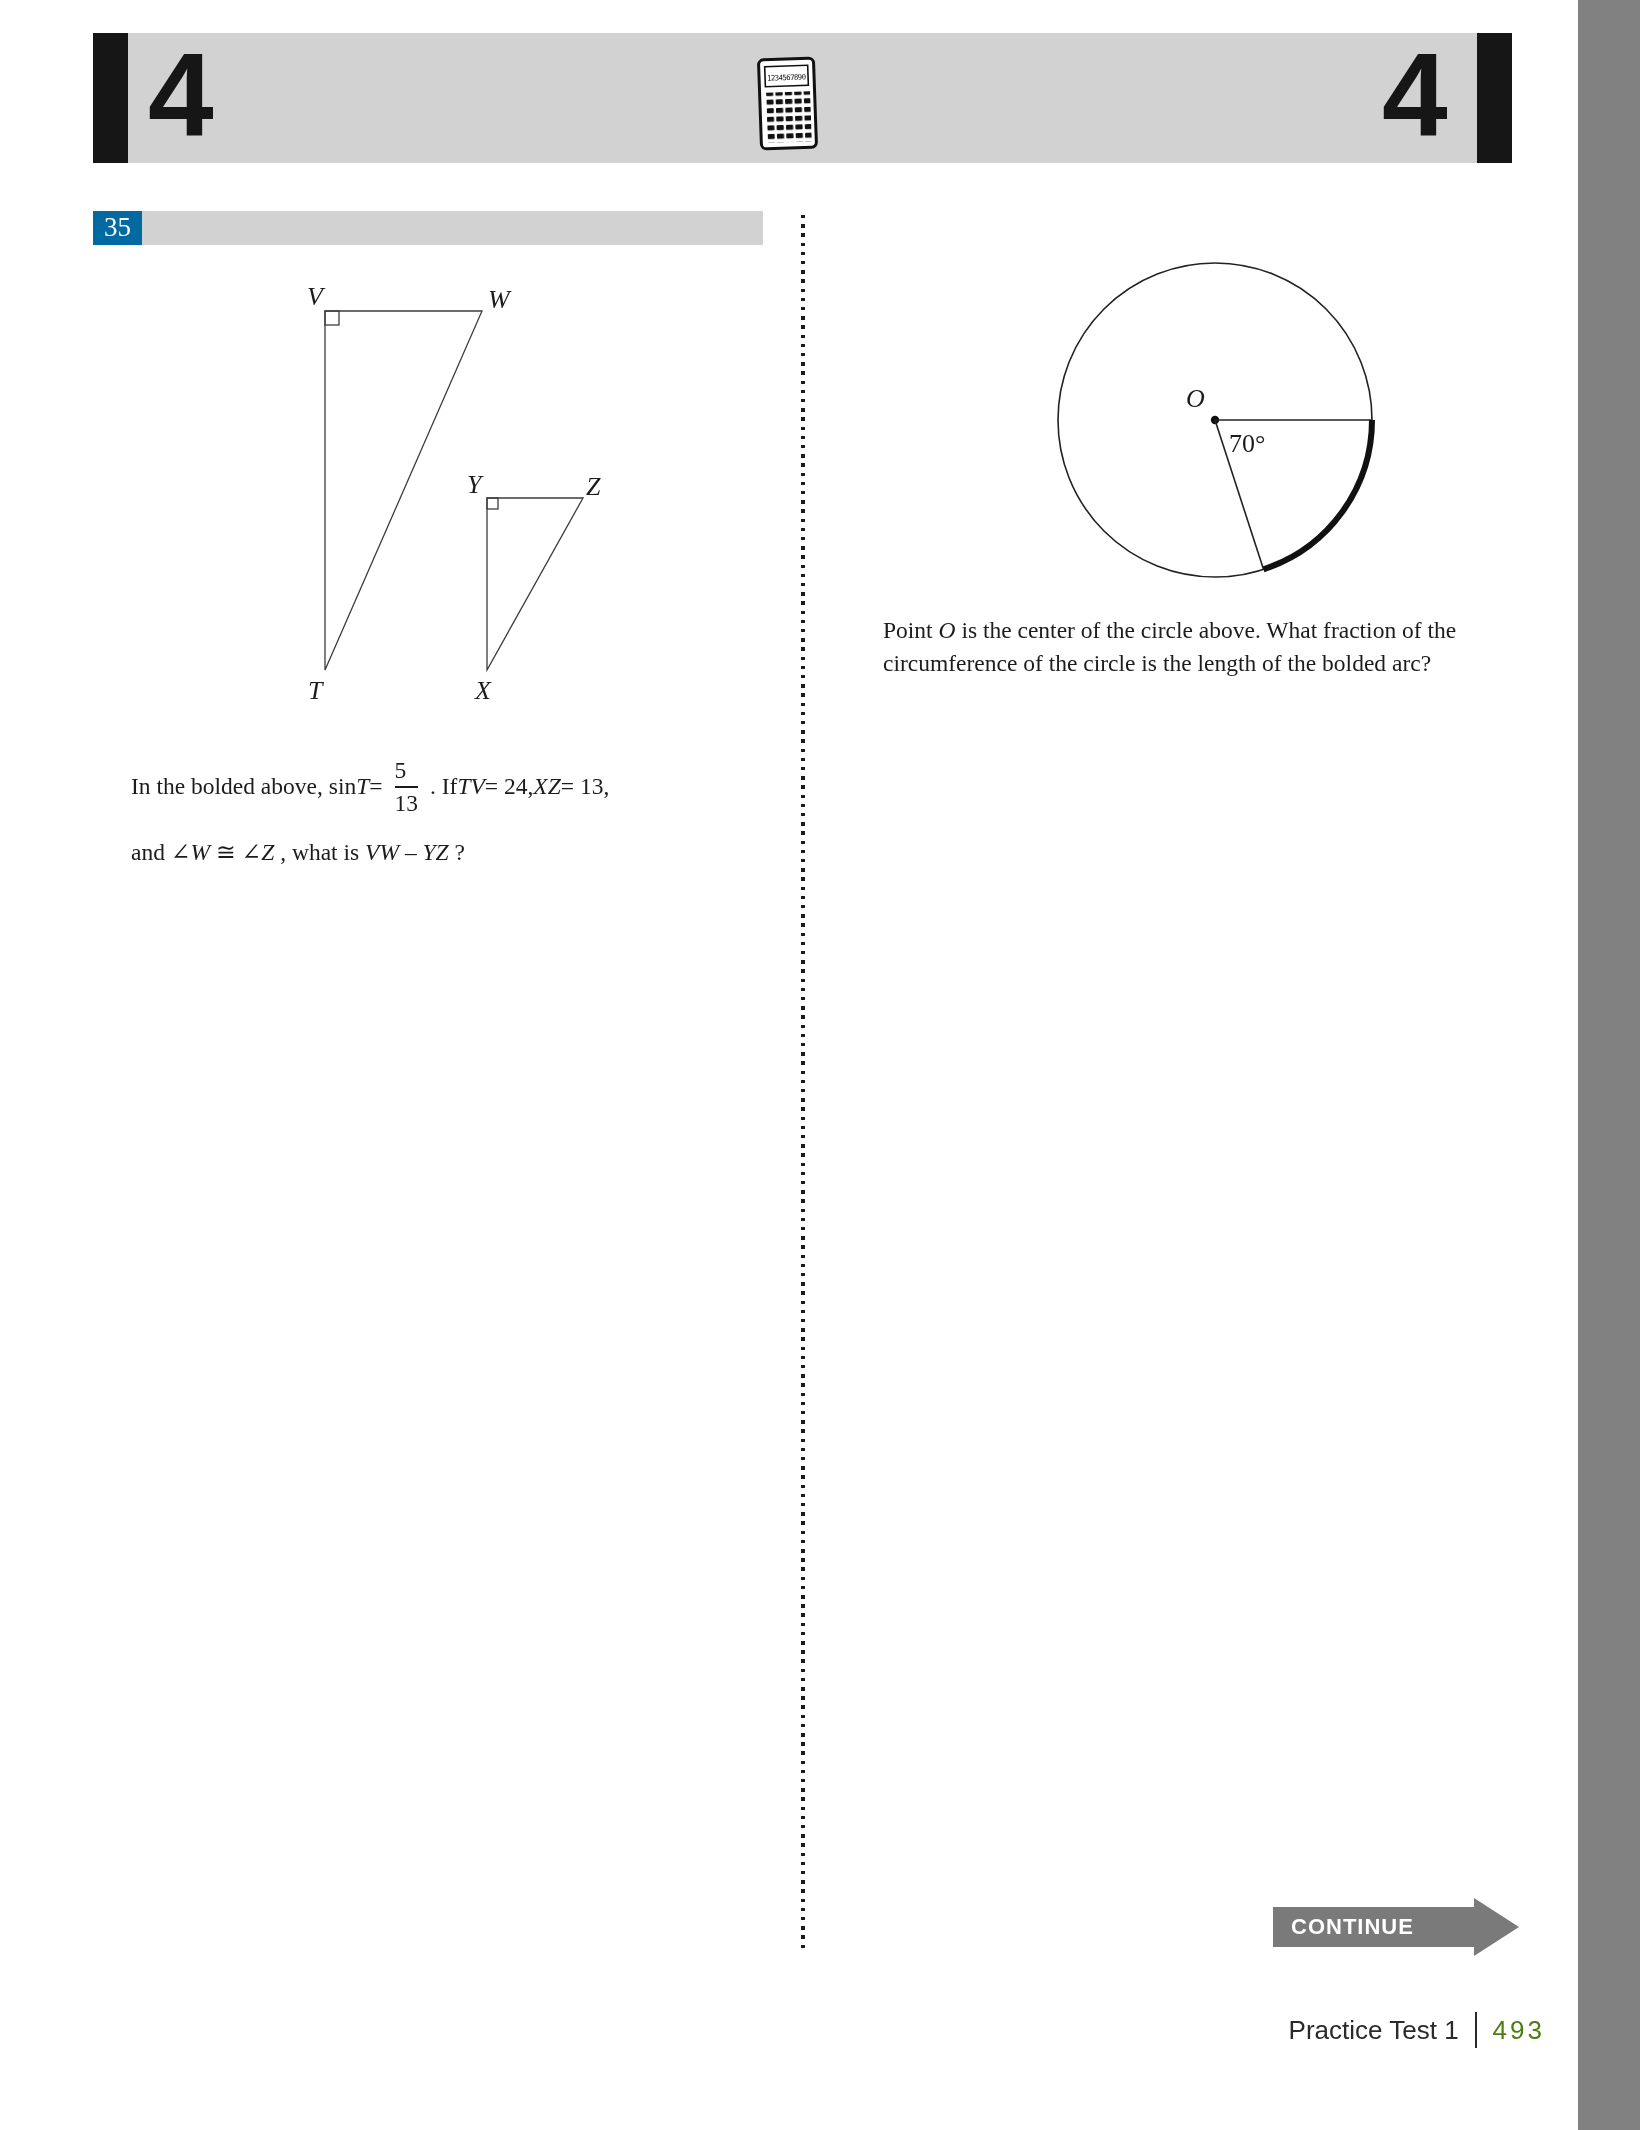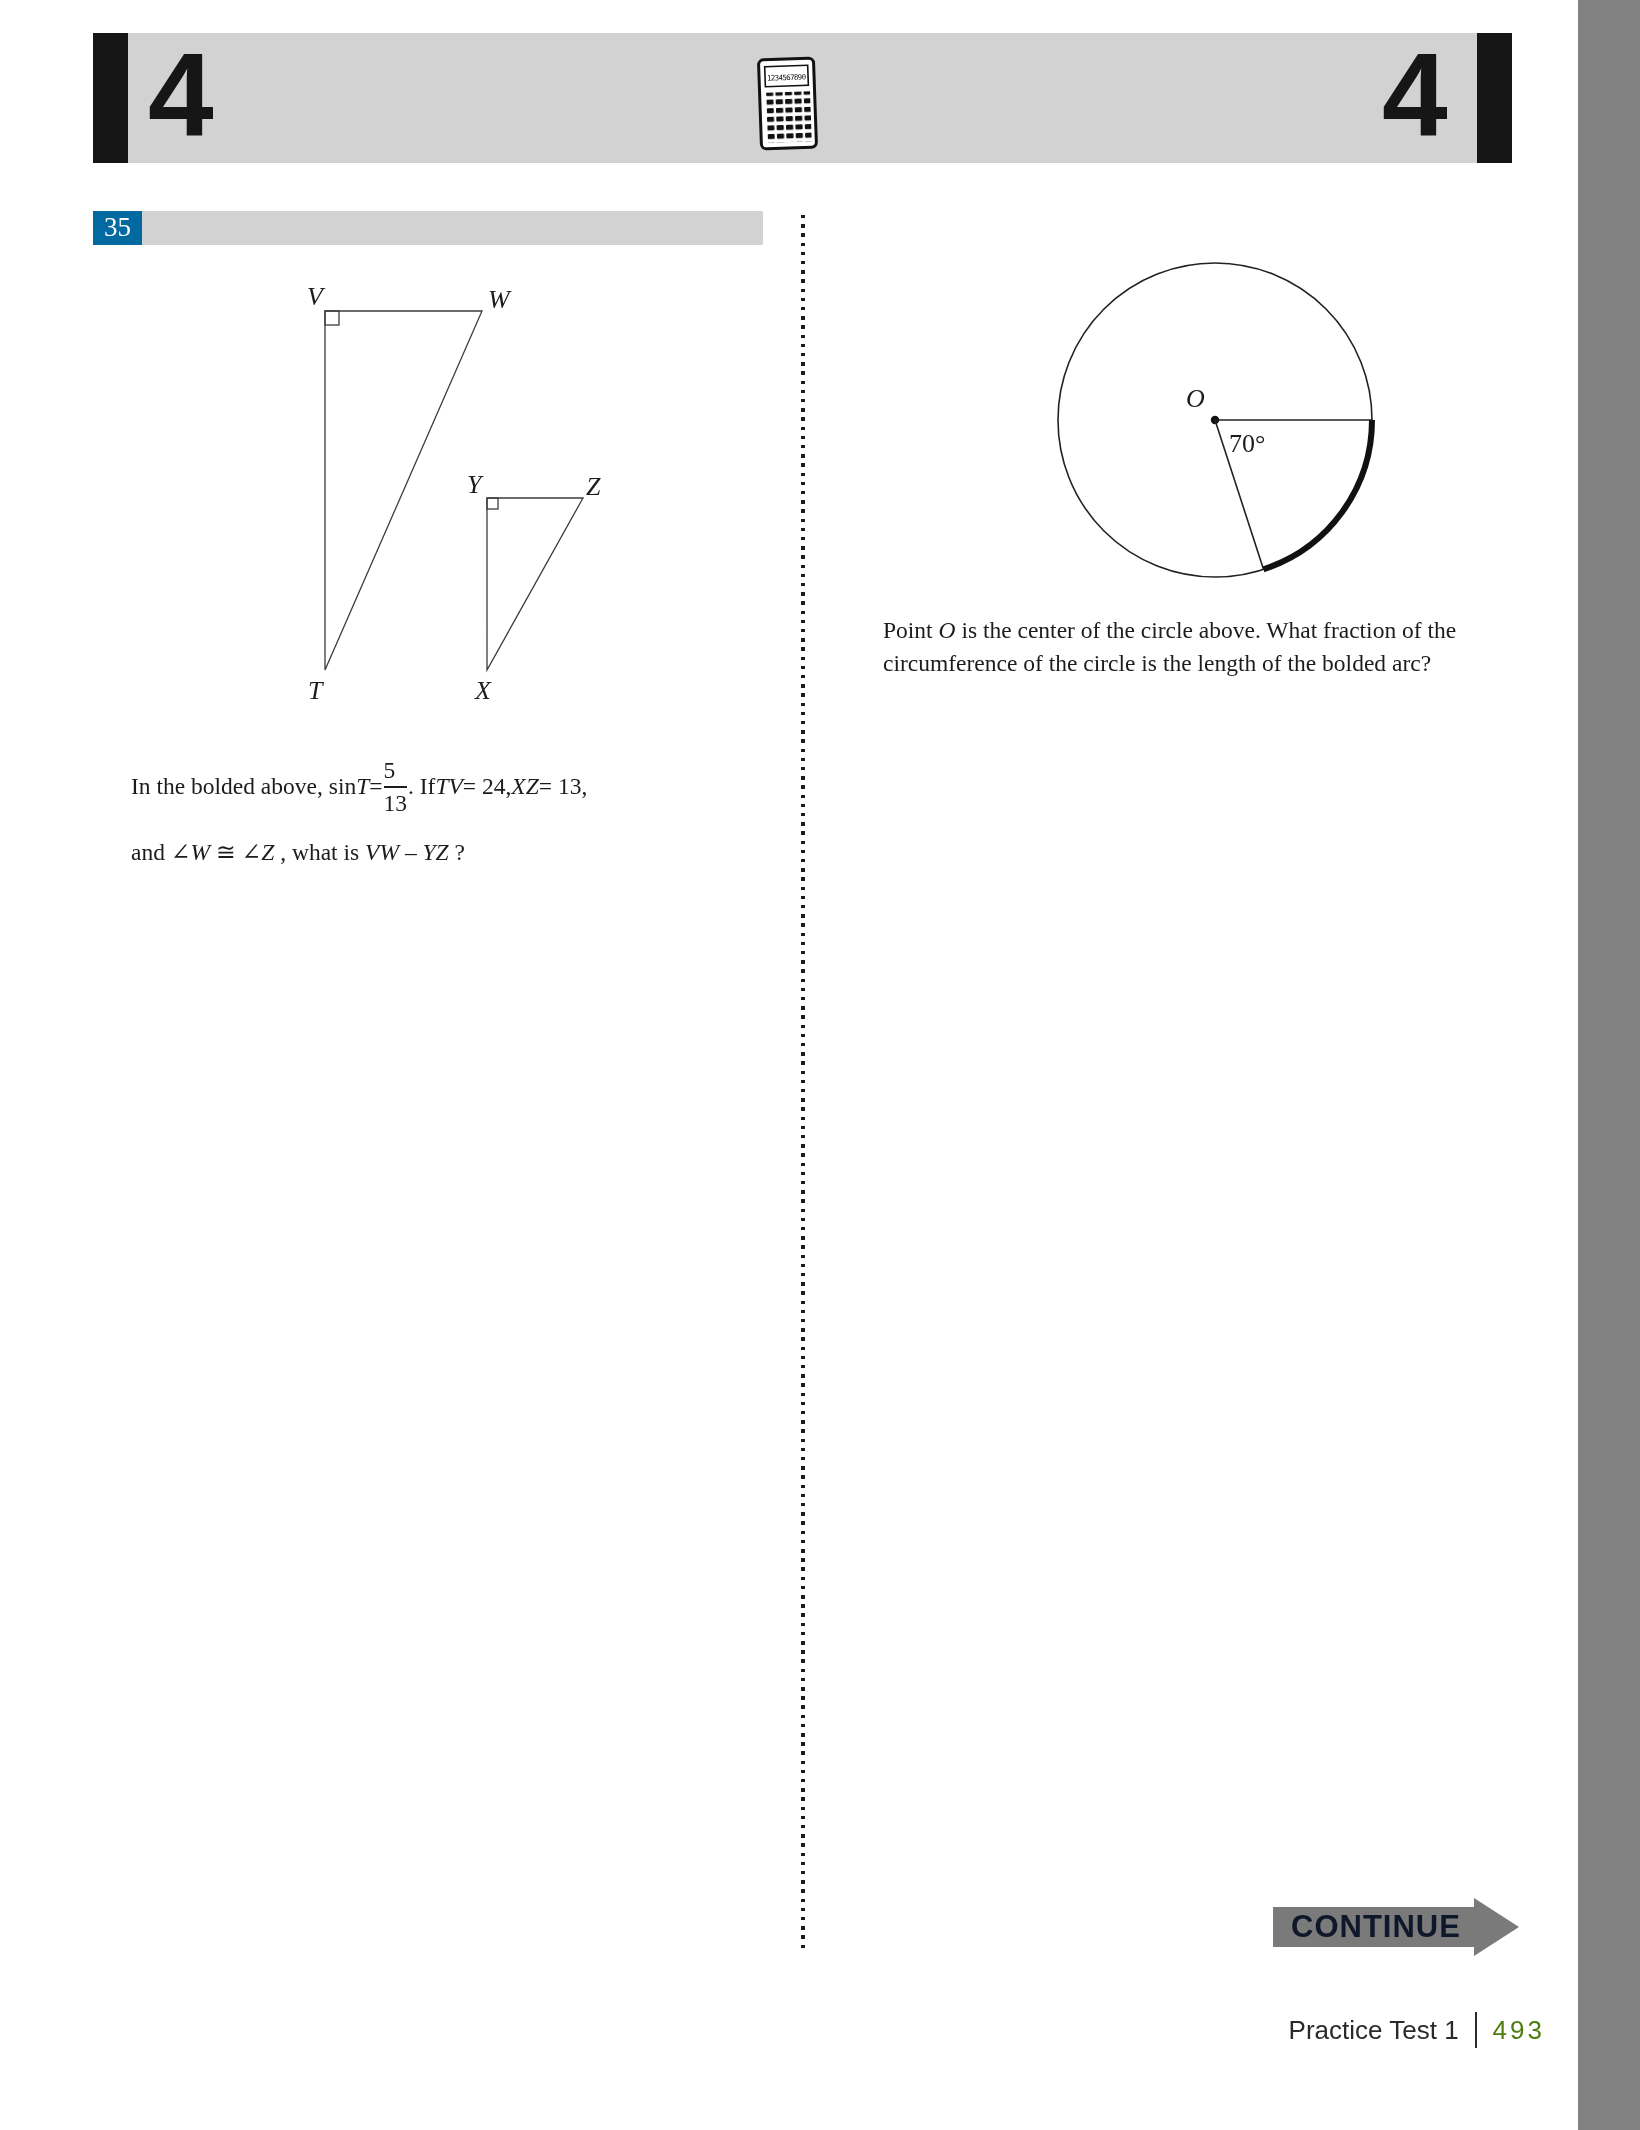--- a/index.html
+++ b/index.html
@@ -41,30 +41,30 @@
 
   
   .qtext{position:absolute;font-size:23.5px;line-height:33px;color:#1c1c1c;}
   .q35-text{left:131px;top:741px;width:640px;}
   .q36-text{left:883px;top:614px;width:648px;}
   .it{font-style:italic;}
   .q35-line1{display:block;height:86px;line-height:86px;white-space:nowrap;}
   .q35-line1 > span{display:inline-block;vertical-align:middle;line-height:normal;}
   .q35-line2{display:block;margin-top:9px;}
   .frac{display:inline-flex;flex-direction:column;align-items:center;vertical-align:middle;
-        line-height:1.05;margin:0 1px;}
+        line-height:1.05;margin:0 12px;}
   .frac-bar{display:block;width:100%;border-top:2px solid #1c1c1c;margin:2px 0;}
 
   
   .continue-btn{position:absolute;left:1273px;top:1898px;width:246px;height:58px;background:#7a7a7a;
                 clip-path:polygon(0px 9px,201px 9px,201px 0px,246px 29px,201px 58px,201px 49px,0px 49px);
                 cursor:pointer;}
   .continue-label{position:absolute;left:18px;top:9px;height:40px;line-height:40px;
                   font-family:"Liberation Sans","DejaVu Sans",sans-serif;font-weight:bold;
-                  font-size:31px;letter-spacing:1px;color:#0f172a;}
+                  font-size:22px;letter-spacing:1px;color:#ffffff;}
 
   
   .footer{position:absolute;top:2012px;right:95px;display:flex;align-items:center;
           font-family:"Liberation Sans","DejaVu Sans",sans-serif;font-size:26px;color:#2a2a2a;}
   .footer-sep{width:2px;height:36px;background:#2a2a2a;margin:0 16px;}
   .footer-page{font-weight:normal;letter-spacing:3px;color:#4d7c0f;}
 </style>
 </head>
 <body>
 

